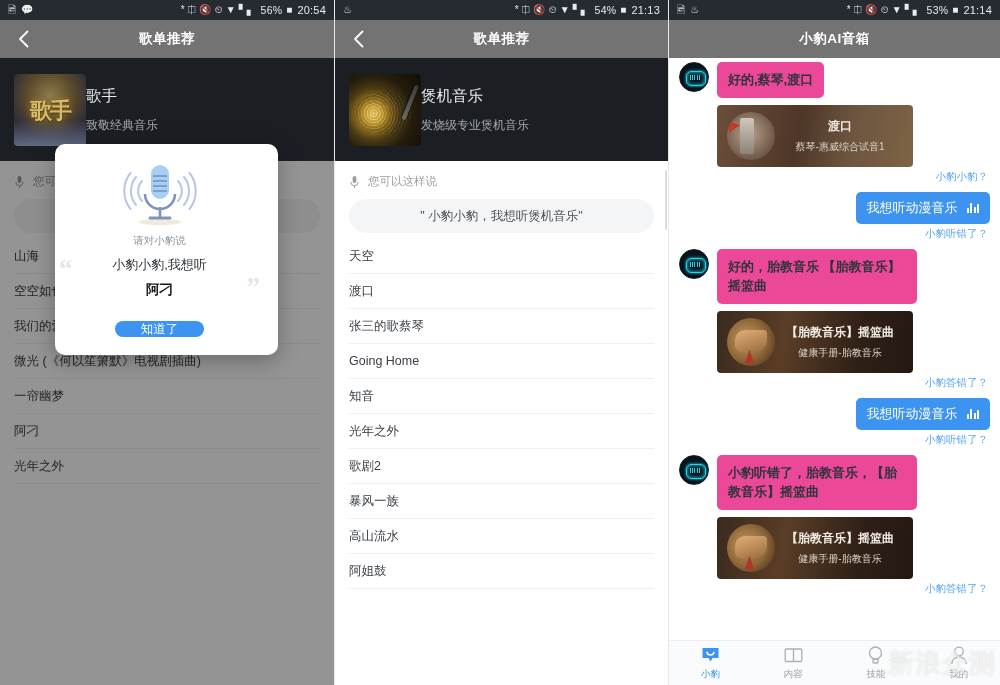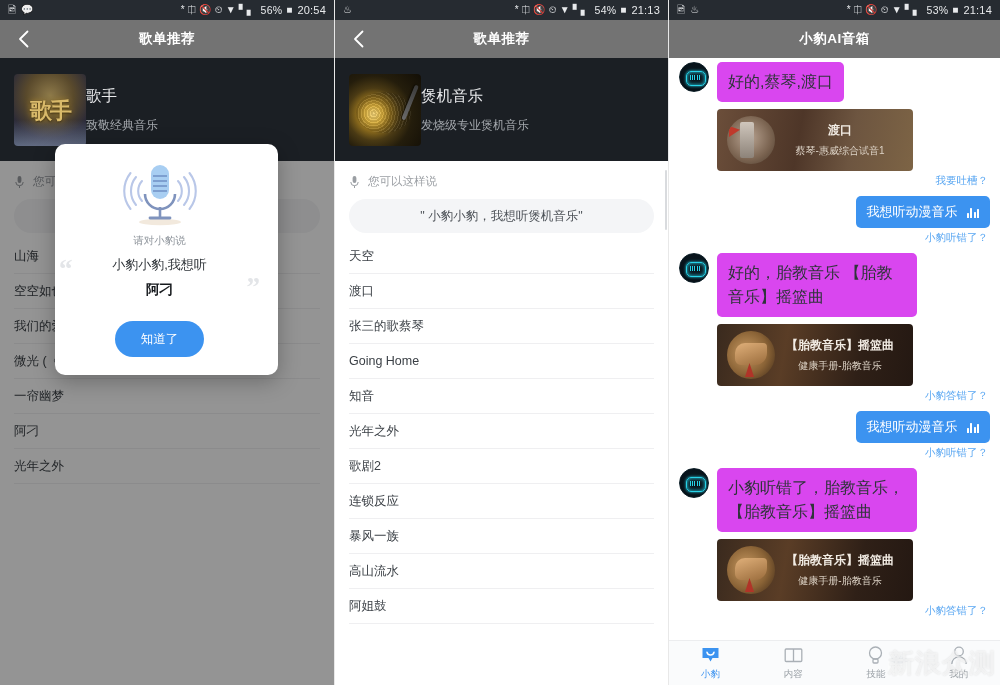--- a/index.html
+++ b/index.html
@@ -117,21 +117,21 @@
   .mic-art { width: 96px; height: 66px; position: relative; margin-bottom: 6px; }
   .modal-hint { font-size: 10.5px; color: #8e949b; margin-top: 2px; }
   .modal-quoteblock { position: relative; width: 100%; margin-top: 8px; text-align: center; }
   .modal-line1 { font-size: 13px; color: #2e3338; }
   .modal-line2 { font-size: 13.5px; color: #15181c; font-weight: bold; margin-top: 7px; }
   .qmark { position: absolute; font-size: 27px; color: #e3e5e8; font-family: "Liberation Serif", serif; line-height: 1; font-weight: bold; }
   .qmark.left { left: 4px; top: 0px; }
   .qmark.right { right: 4px; top: 18px; }
   .modal-btn {
     margin-top: 22px; background: #3c93f0; color: #fff; border: none;
-    border-radius: 18px; height: 36px; padding: 0 26px;
+    border-radius: 18px; height: 16px; padding: 0 26px;
     font-size: 12.5px; font-family: inherit; cursor: pointer;
   }
 
   
   .chat-body {
     position: absolute; top: 58px; left: 0; right: 0; bottom: 45px;
     background: #fff; padding: 4px 10px 0 10px; overflow: hidden;
   }
   .msg { margin-bottom: 8px; }
   .msg-row { display: flex; gap: 8px; align-items: flex-start; }
@@ -145,22 +145,22 @@
   .avatar::before {
     content:""; position:absolute; left:6px; top:8px; width:18px; height:13px;
     border: 1.6px solid #27d3e8; border-radius: 5px;
     box-shadow: 0 0 4px #27d3e8 inset, 0 0 3px #27d3e8;
   }
   .avatar::after {
     content:""; position:absolute; left:10px; top:12px; width:10px; height:5px;
     background: repeating-linear-gradient(90deg,#27d3e8 0 1px, transparent 1px 2.2px);
   }
   .bubble-in {
-    background: #d946ef; border-radius: 5px; padding: 8px 11px;
-    font-size: 16px; color: #2f343a; line-height: 1.5; max-width: 200px;
+    background: #ec4899; border-radius: 5px; padding: 8px 11px;
+    font-size: 13px; color: #2f343a; line-height: 1.5; max-width: 200px; font-weight: bold;
   }
   .bubble-out {
     background: #3c93f0; border-radius: 5px; padding: 7px 11px;
     font-size: 13px; color: #fff; display: flex; align-items: center; gap: 9px;
   }
   .eq { display: inline-flex; align-items: flex-end; gap: 1.5px; height: 11px; }
   .eq i { width: 2px; background: #fff; display: block; border-radius: .5px; }
   .eq i:nth-child(1){height:5px} .eq i:nth-child(2){height:10px}
   .eq i:nth-child(3){height:6px} .eq i:nth-child(4){height:9px}
   .feedback { text-align: right; font-size: 10.5px; color: #5aa7f2; margin: 3px 2px 0 0; }
@@ -373,21 +373,20 @@
     <div class="scroll-hint"></div>
 
     <div class="song-list">
       <div class="song-item">天空</div>
       <div class="song-item">渡口</div>
       <div class="song-item">张三的歌蔡琴</div>
       <div class="song-item">Going Home</div>
       <div class="song-item">知音</div>
       <div class="song-item">光年之外</div>
       <div class="song-item">歌剧2</div>
-      <div class="song-item">连锁反应</div>
       <div class="song-item">暴风一族</div>
       <div class="song-item">高山流水</div>
       <div class="song-item">阿姐鼓</div>
     </div>
   </div>
 
   <div class="panel panel-3">
 
     <div class="statusbar">
       <div class="sb-left">
@@ -418,21 +417,21 @@
           <div class="avatar"></div>
           <div class="bubble-in">好的,蔡琴,渡口</div>
         </div>
         <div class="card card-du">
           <div class="card-thumb thumb-speaker"></div>
           <div class="card-text">
             <div class="card-title">渡口</div>
             <div class="card-sub">蔡琴-惠威综合试音1</div>
           </div>
         </div>
-        <div class="feedback">我要吐槽？</div>
+        <div class="feedback">小豹小豹？</div>
       </div>
 
       <div class="msg">
         <div class="msg-row right">
           <div class="bubble-out">
             <span>我想听动漫音乐</span>
             <span class="eq">
                 <i></i>
                 <i></i>
                 <i></i>

